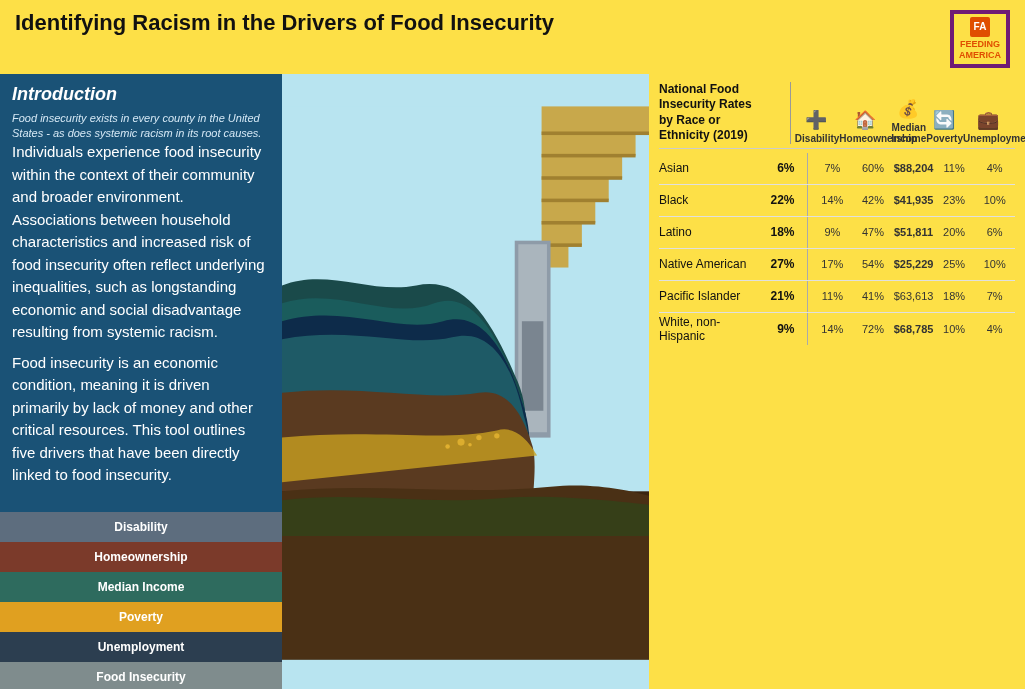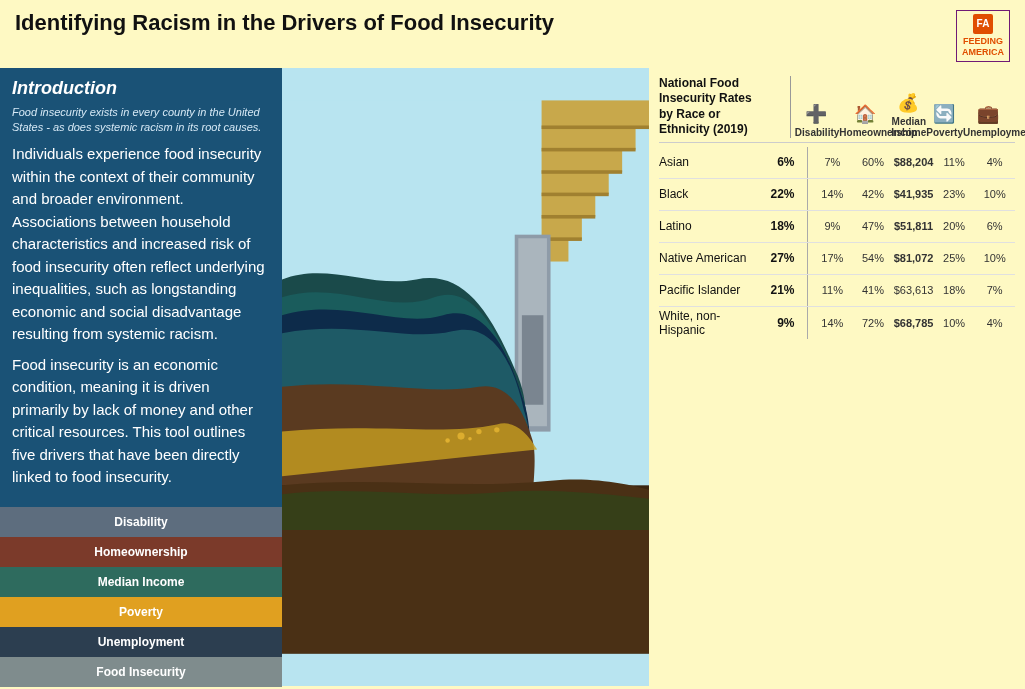--- a/index.html
+++ b/index.html
@@ -8,21 +8,21 @@
       background: #fff;
       width: 1025px;
       height: 689px;
       overflow: hidden;
       position: relative;
     }
 
     .main-container {
       width: 1025px;
       height: 689px;
-      background: #fef9c3;
+      background: #fde047;
       position: relative;
     }
 
     
     .header {
       padding: 10px 15px 6px 15px;
       display: flex;
       justify-content: space-between;
       align-items: flex-start;
     }
@@ -30,21 +30,21 @@
       font-size: 22px;
       font-weight: bold;
       color: #111;
     }
     .feeding-america-logo {
       text-align: center;
       font-size: 9px;
       font-weight: bold;
       color: #e04e00;
       line-height: 1.2;
-      border: 1px solid #701a75;
+      border: 4px solid #701a75;
       padding: 3px 5px;
     }
 
     
     .body-layout {
       display: flex;
       height: 618px;
     }
 
     
@@ -65,21 +65,21 @@
       font-size: 18px;
       font-weight: bold;
       color: #fff;
       margin-bottom: 6px;
       font-style: italic;
     }
     .intro-subtitle {
       font-size: 11px;
       font-style: italic;
       color: #d5e8f5;
-      margin-bottom: 8px;
+      margin-bottom: 0;
       line-height: 1.4;
     }
     .intro-text {
       font-size: 15px;
       color: #fff;
       line-height: 1.5;
       margin-bottom: 8px;
     }
 
     
@@ -353,21 +353,21 @@
       <div class="data-cell" style="font-weight:bold;">$51,811</div>
       <div class="data-cell">20%</div>
       <div class="data-cell">6%</div>
     </div>
             <div class="table-data-row">
       <div class="race-cell">Native American</div>
       <div class="rate-cell">27%</div>
       <div style="width:2px;background:#aaa;margin:0 4px;align-self:stretch;"></div>
       <div class="data-cell">17%</div>
       <div class="data-cell">54%</div>
-      <div class="data-cell" style="font-weight:bold;">$81,072</div>
+      <div class="data-cell" style="font-weight:bold;">$25,229</div>
       <div class="data-cell">25%</div>
       <div class="data-cell">10%</div>
     </div>
             <div class="table-data-row">
       <div class="race-cell">Pacific Islander</div>
       <div class="rate-cell">21%</div>
       <div style="width:2px;background:#aaa;margin:0 4px;align-self:stretch;"></div>
       <div class="data-cell">11%</div>
       <div class="data-cell">41%</div>
       <div class="data-cell" style="font-weight:normal;">$63,613</div>

